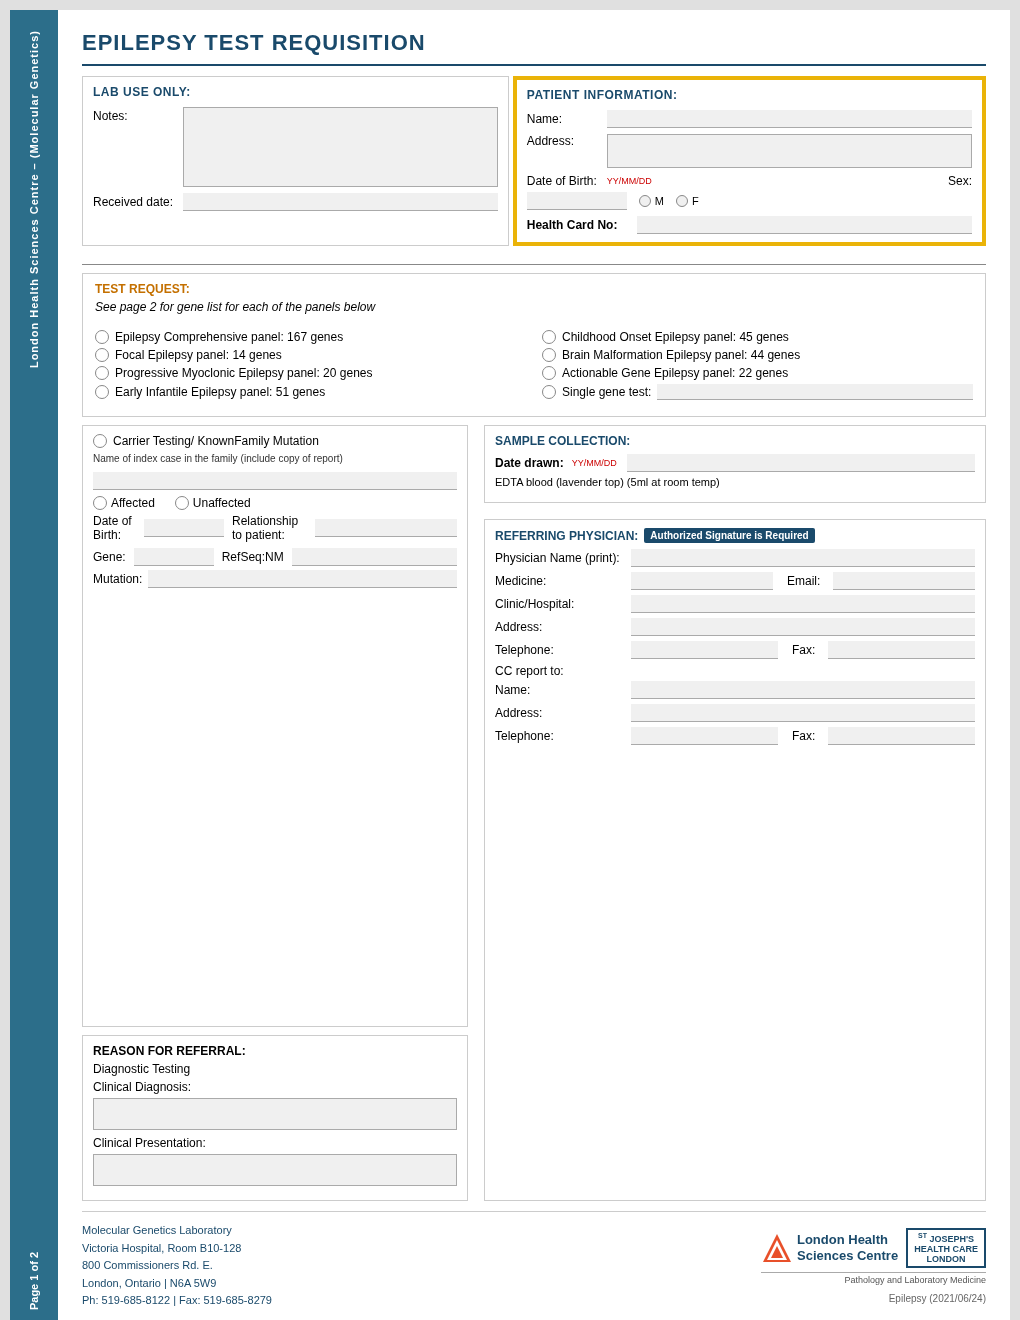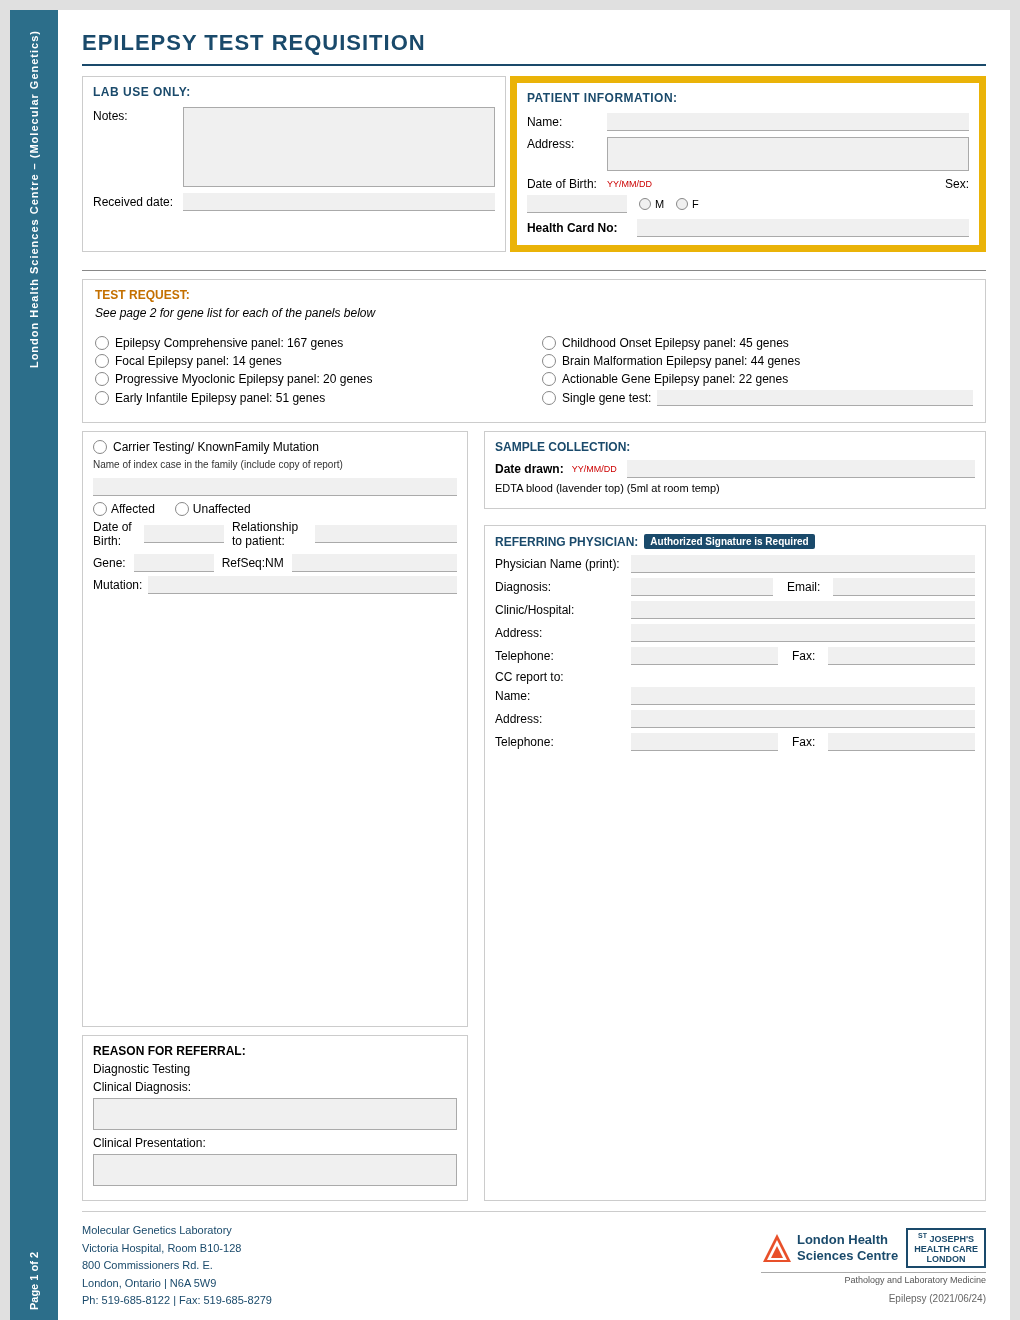--- a/index.html
+++ b/index.html
@@ -77,21 +77,21 @@
       gap: 4px;
       margin-bottom: 10px;
     }
     .col-left {
       flex: 1;
       border: 1px solid #ccc;
       padding: 8px 10px;
     }
     .col-right {
       flex: 1.1;
-      border: 7px solid #eab308;
+      border: 4px solid #eab308;
       padding: 8px 10px;
     }
 
     .section-header {
       font-size: 12px;
       font-weight: bold;
       color: #1a4a6b;
       margin-bottom: 8px;
       text-transform: uppercase;
       letter-spacing: 0.5px;
@@ -749,21 +749,21 @@
         <div class="physician-box">
           <div class="referring-header-row">
             <span class="referring-header-label">REFERRING PHYSICIAN:</span>
             <span class="auth-sig-badge">Authorized Signature is Required</span>
           </div>
           <div class="physician-row">
             <span class="physician-label">Physician Name (print):</span>
             <input class="physician-input" type="text" style="">
           </div>
           <div class="physician-row">
-            <span class="physician-label">Diagnosis:</span>
+            <span class="physician-label">Medicine:</span>
             <input class="physician-input" type="text" style="flex: 1 1 0%;">
             <span class="physician-label" style="min-width:40px;margin-left:8px;">Email:</span>
             <input class="physician-input" type="text" style="flex: 1 1 0%;">
           </div>
           <div class="physician-row">
             <span class="physician-label">Clinic/Hospital:</span>
             <input class="physician-input" type="text" style="">
           </div>
           <div class="physician-row">
             <span class="physician-label">Address:</span>

